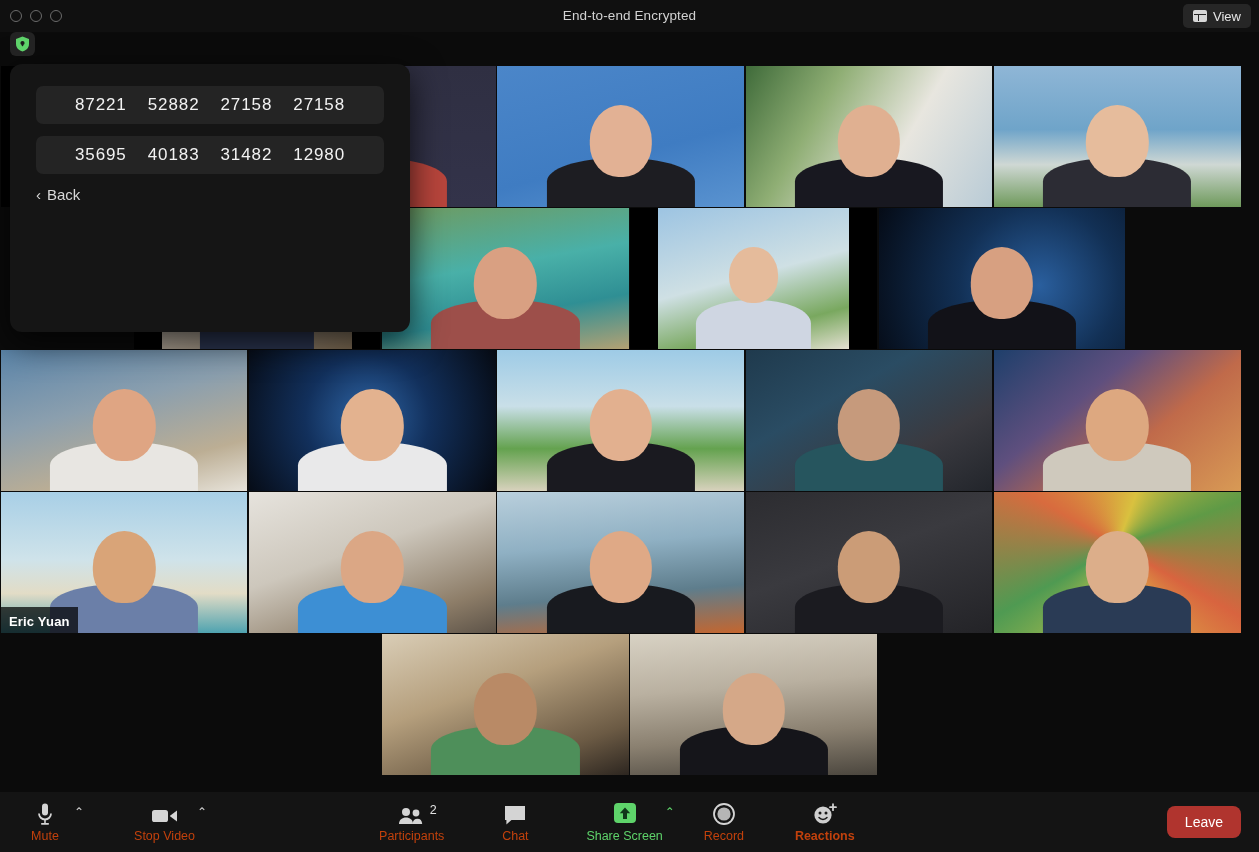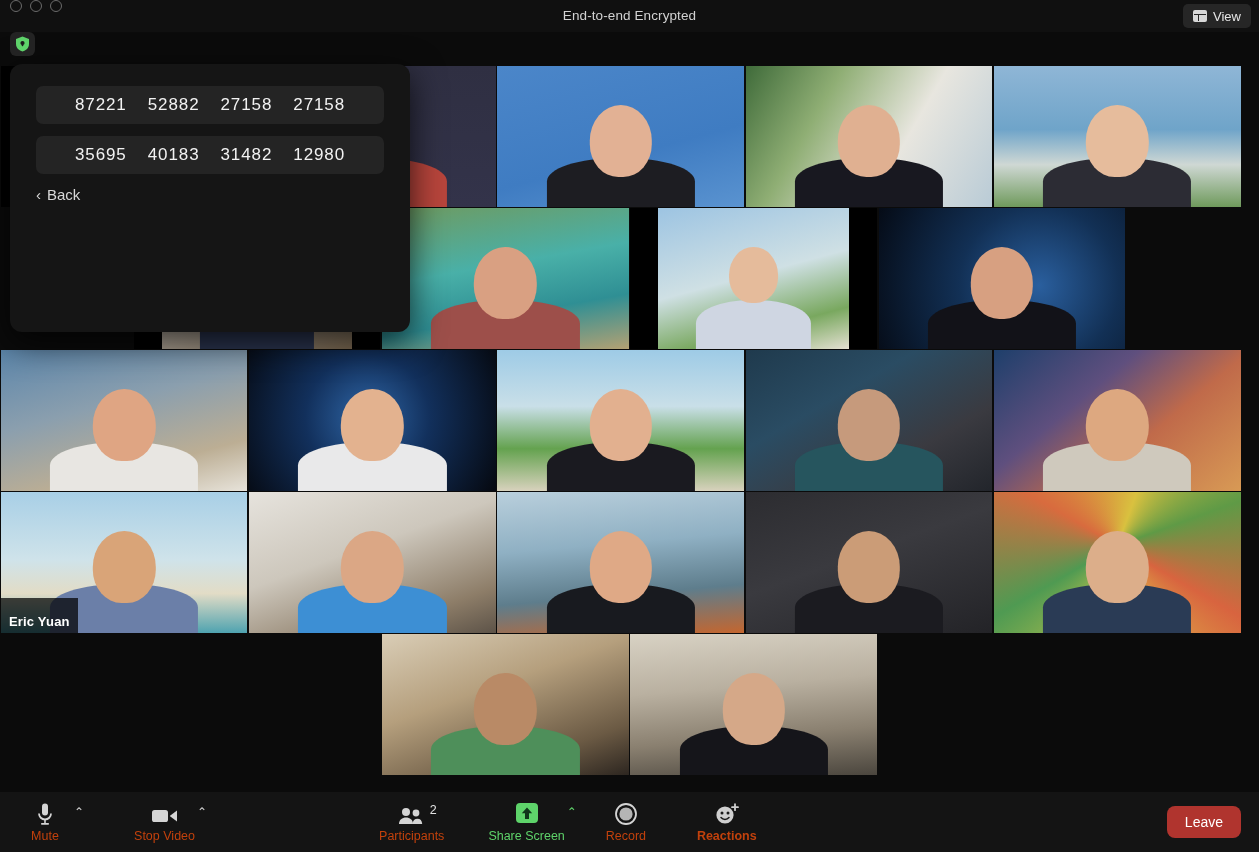--- a/index.html
+++ b/index.html
@@ -13,21 +13,21 @@
     position: relative;
     width: 1259px; height: 852px;
     background: #0d0d0d;
   }
 
   
   .titlebar {
     position: absolute; top: 0; left: 0;
     width: 1259px; height: 32px;
     background: #101010;
-    display: flex; 
+    display: flex; align-items: center;
     z-index: 40;
   }
   .traffic { display: flex; gap: 8px; margin-left: 10px; }
   .dot {
     width: 12px; height: 12px; border-radius: 50%;
     border: 1px solid #6a6a6a; background: transparent;
   }
   .window-title {
     position: absolute; left: 0; right: 0; top: 0;
     height: 32px; line-height: 32px; text-align: center;
@@ -79,21 +79,21 @@
   
   .tile.narrow .feed { left: 28px; right: 28px; }
 
   
   .tile.active { outline: 3px solid #e3eb9a; outline-offset: -3px; }
 
   .namebadge {
     position: absolute; left: 0; bottom: 0;
     background: rgba(0,0,0,.72);
     color: #fff; font-size: 13px; font-weight: bold;
-    padding: 16px 8px 4px 8px;
+    padding: 7px 8px 4px 8px;
     letter-spacing: .2px;
   }
 
   
   .person {
     position: absolute; left: 50%; bottom: 0;
     transform: translateX(-50%);
     width: 47%; height: 72%;
   }
   .person .head {
@@ -466,20 +466,31 @@
               </svg>
               <span class="badge-count">2</span>
             </div>
             <div class="tb-label">Participants</div>
           </div>
           <div class="gap-md"></div>
         </div>
         <div style="display: flex; align-items: center;">
           <div class="tb-item">
             <div class="tb-icon">
+              <svg width="24" height="22" viewBox="0 0 24 22">
+                <path d="M2 2h20v14H8.5L3.4 20.4V16H2z" fill="#d4d4d4"></path>
+              </svg>
+            </div>
+            <div class="tb-label">Chat</div>
+          </div>
+          <div class="gap-md"></div>
+        </div>
+        <div style="display: flex; align-items: center;">
+          <div class="tb-item">
+            <div class="tb-icon">
               <svg width="30" height="24" viewBox="0 0 30 24">
                 <rect x="4" y="1" width="22" height="20" rx="4" fill="#5ed36a"></rect>
                 <path d="M15 5.5 L20.2 11.2 H17 V17 H13 V11.2 H9.8 Z" fill="#10361a"></path>
               </svg>
             </div>
             <div class="tb-label green">Share Screen</div>
           </div>
           <div class="chev green">⌃</div>
           <div class="gap-sm"></div>
         </div>

